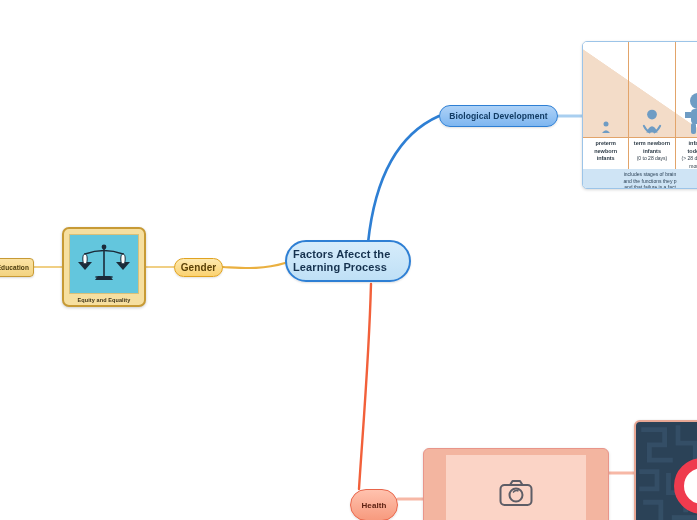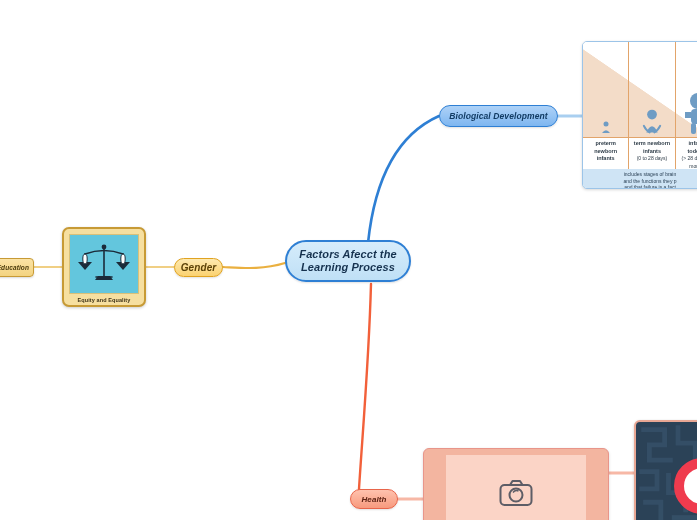--- a/index.html
+++ b/index.html
@@ -24,26 +24,24 @@
     pointer-events: none;
   }
 
   
   .node {
     position: absolute;
     box-sizing: border-box;
     display: flex;
     align-items: center;
     justify-content: center;
-    text-align: center;
     border-radius: 999px;
     font-weight: bold;
     letter-spacing: .1px;
     z-index: 5;
-    font-style: italic;
   }
 
   #node-central {
     left: 285px;
     top: 240px;
     width: 126px;
     height: 42px;
     background: linear-gradient(180deg, #d6ecfb 0%, #bfe0f6 100%);
     border: 2px solid #2e7fd4;
     color: #16324f;
@@ -74,21 +72,21 @@
     border: 1.5px solid #e0a321;
     color: #5b4208;
     font-size: 10px;
     box-shadow: 0 1px 2px rgba(0,0,0,.12);
   }
 
   #node-health {
     left: 350px;
     top: 489px;
     width: 48px;
-    height: 20px;
+    height: 32px;
     background: linear-gradient(180deg, #ffc2ae 0%, #f79a7e 100%);
     border: 1.5px solid #e8654a;
     color: #5d2213;
     font-size: 8px;
     box-shadow: 0 1px 2px rgba(0,0,0,.12);
   }
 
   
   #node-gender-education {
     left: -36px;

